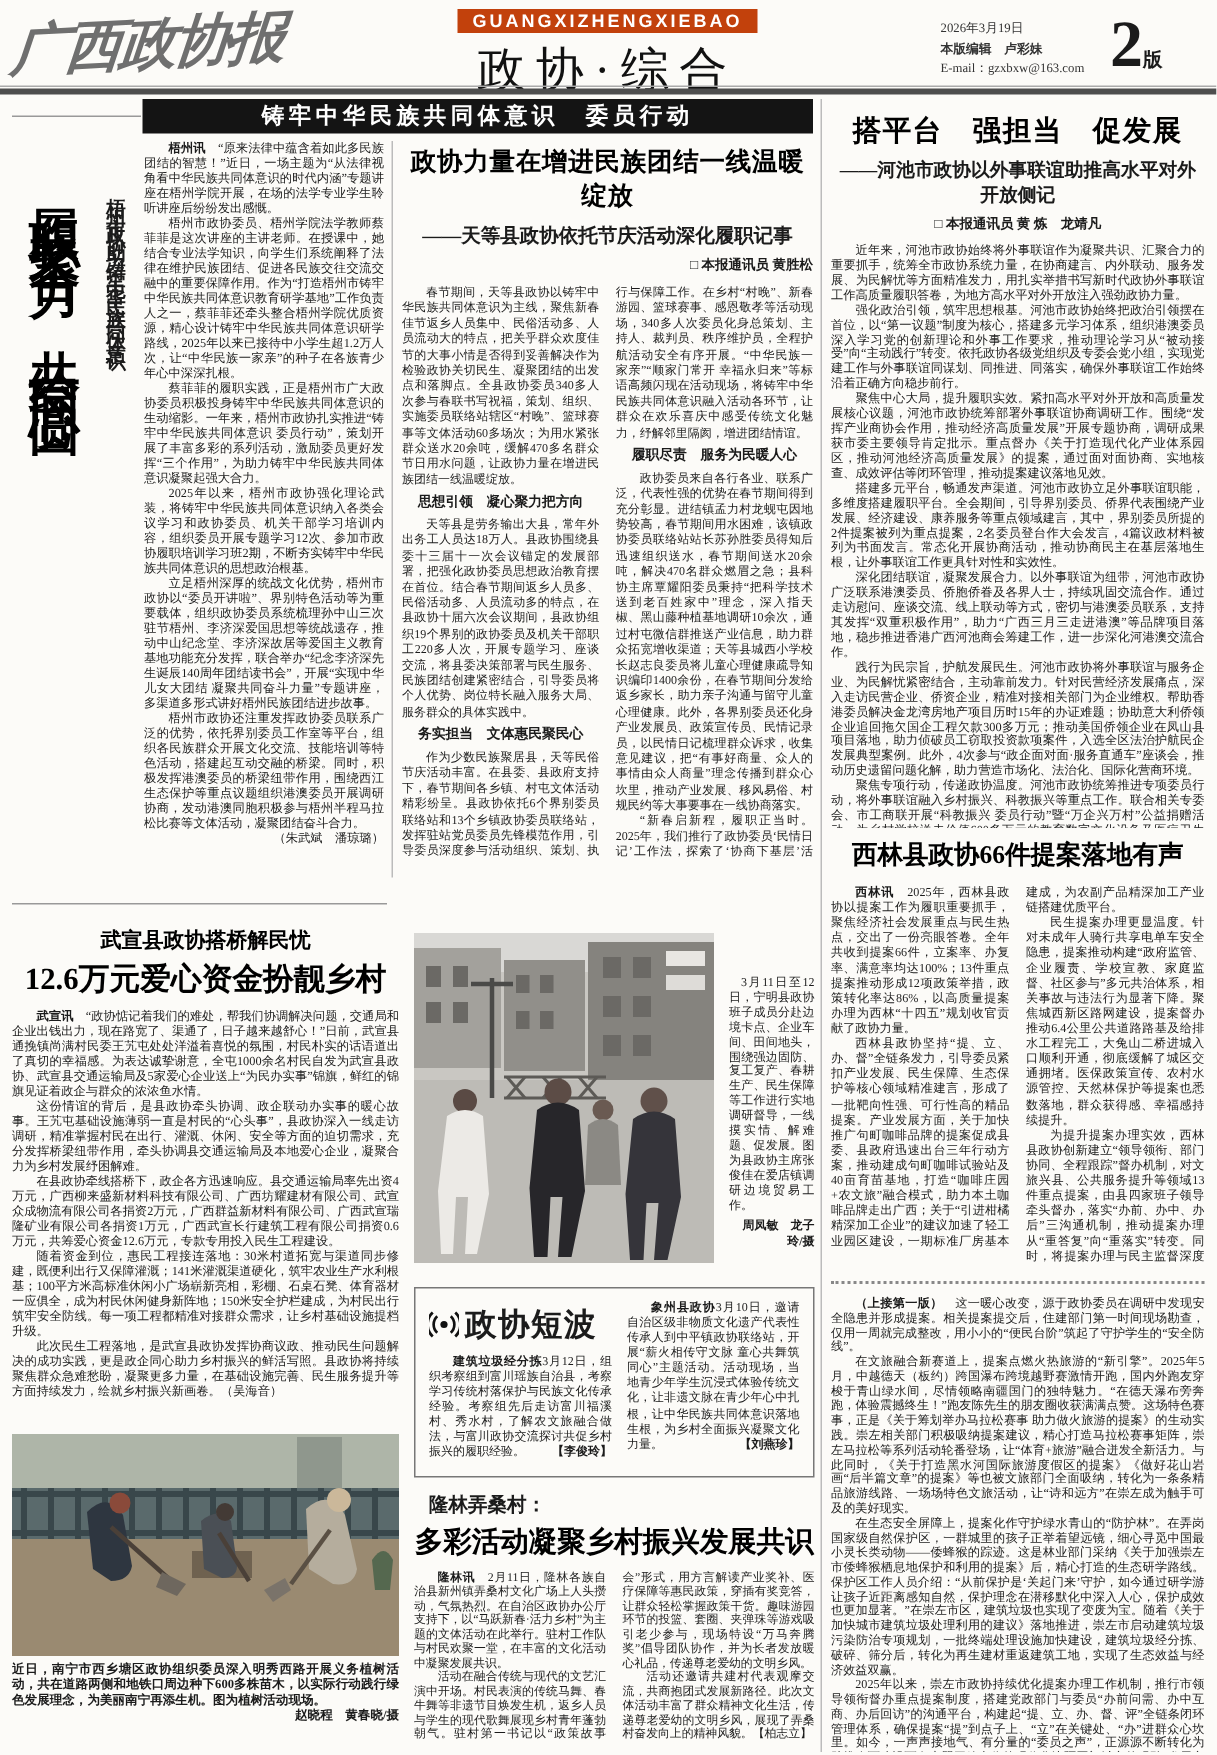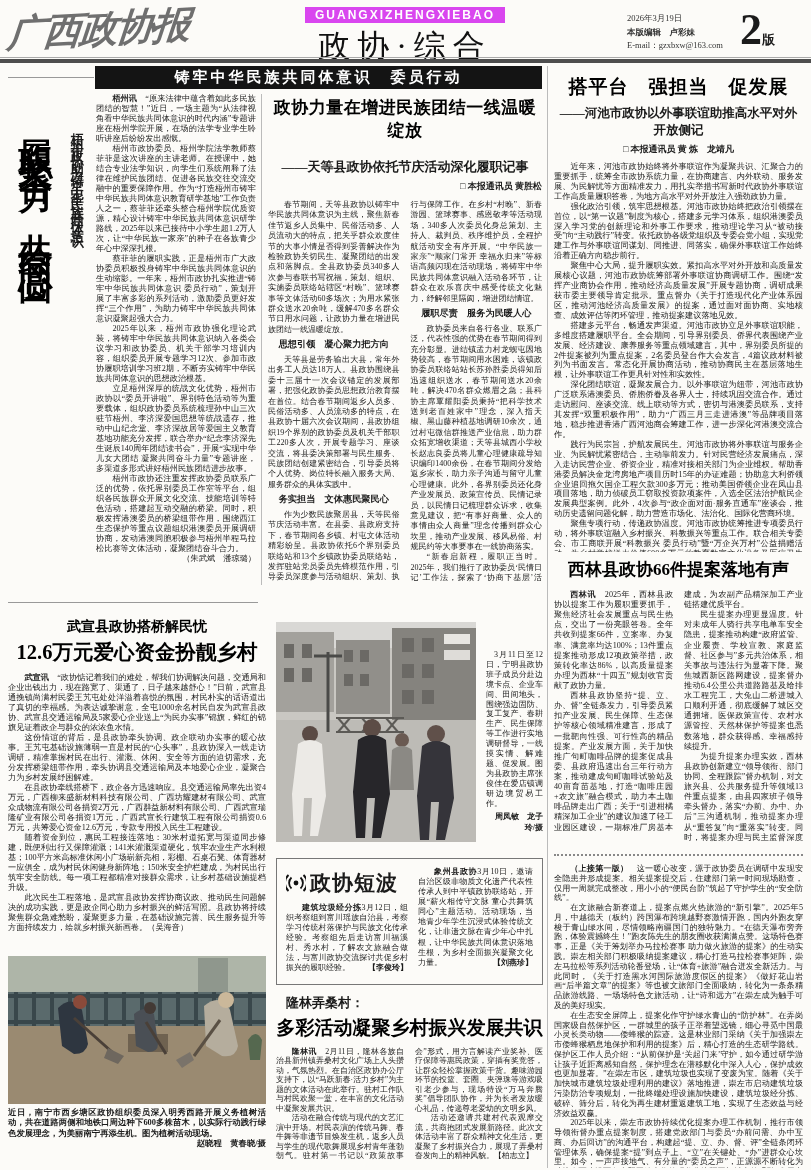--- a/index.html
+++ b/index.html
@@ -4,21 +4,21 @@
 <style>
   html,body{margin:0;padding:0;}
   body{width:811px;height:1170px;position:relative;background:#fcfbf8;color:#1b1b1b;
        font-family:"Liberation Serif","DejaVu Serif",serif;overflow:hidden;}
   .abs{position:absolute;}
   .hline{background:#999;height:1px;}
   .vline{background:#bbb;width:1px;}
   
   .logo{font-size:38px;font-weight:bold;font-style:italic;color:#6f6f6f;
         transform:skewX(-8deg) rotate(-3deg);letter-spacing:-2px;white-space:nowrap;}
-  .roman-box{display:inline-block;background:#d946ef;color:#fff;font-family:"Liberation Sans",sans-serif;
+  .roman-box{display:inline-block;background:#c2410c;color:#fff;font-family:"Liberation Sans",sans-serif;
         font-size:12px;letter-spacing:2px;padding:1px 10px;font-weight:bold;}
   .section-title{font-size:32px;font-weight:400;letter-spacing:7px;color:#111;}
   .mast-info{font-size:8.5px;line-height:1.6;color:#333;}
   .pagenum{font-size:44px;font-weight:900;line-height:1;}
   .pagelabel{font-size:13px;font-weight:bold;}
   .rule-thin{background:#aaa;height:1px;}
   .rule-thick{background:#4e4e4e;height:4px;}
   
   .banner{background:#141414;color:#fff;font-family:"DejaVu Sans","Liberation Sans",sans-serif;
         font-size:15px;font-weight:bold;letter-spacing:3px;text-align:center;line-height:23px;}
@@ -82,21 +82,21 @@
     <div class="blk blk-p">2025年以来，梧州市政协强化理论武装，将铸牢中华民族共同体意识纳入各类会议学习和政协委员、机关干部学习培训内容，组织委员开展专题学习12次、参加市政协履职培训学习班2期，不断夯实铸牢中华民族共同体意识的思想政治根基。</div>
     <div class="blk blk-p">立足梧州深厚的统战文化优势，梧州市政协以“委员开讲啦”、界别特色活动等为重要载体，组织政协委员系统梳理孙中山三次驻节梧州、李济深爱国思想等统战遗存，推动中山纪念堂、李济深故居等爱国主义教育基地功能充分发挥，联合举办“纪念李济深先生诞辰140周年团结读书会”，开展“实现中华儿女大团结 凝聚共同奋斗力量”专题讲座，多渠道多形式讲好梧州民族团结进步故事。</div>
     <div class="blk blk-p">梧州市政协还注重发挥政协委员联系广泛的优势，依托界别委员工作室等平台，组织各民族群众开展文化交流、技能培训等特色活动，搭建起互动交融的桥梁。同时，积极发挥港澳委员的桥梁纽带作用，围绕西江生态保护等重点议题组织港澳委员开展调研协商，发动港澳同胞积极参与梧州半程马拉松比赛等文体活动，凝聚团结奋斗合力。</div>
     <div class="blk blk-sign">（朱武斌　潘琼璐）</div>
   </div>
 
 <div class="abs vline" style="left:261px;top:94px;height:491px;"></div>
 
 <div class="abs" style="left:268px;top:96px;width:274px;">
   <div class="h-big sans" style="font-size:17px;letter-spacing:0.5px;">政协力量在增进民族团结一线温暖绽放</div>
-  <div class="h-sub" style="font-size:13px;margin-top:16px;">——天等县政协依托节庆活动深化履职记事</div>
+  <div class="h-sub" style="font-size:13px;margin-top:6px;">——天等县政协依托节庆活动深化履职记事</div>
   <div class="byline" style="margin-top:4px;text-align:right;">□ 本报通讯员 黄胜松</div>
   <div class="body-txt cols2" style="margin-top:7px;font-size:8px;line-height:1.3;height:392px;">
       <div class="blk blk-p">春节期间，天等县政协以铸牢中华民族共同体意识为主线，聚焦新春佳节返乡人员集中、民俗活动多、人员流动大的特点，把关乎群众欢度佳节的大事小情是否得到妥善解决作为检验政协关切民生、凝聚团结的出发点和落脚点。全县政协委员340多人次参与春联书写祝福，策划、组织、实施委员联络站辖区“村晚”、篮球赛事等文体活动60多场次；为用水紧张群众送水20余吨，缓解470多名群众节日用水问题，让政协力量在增进民族团结一线温暖绽放。</div>
       <div class="blk blk-sub">思想引领　凝心聚力把方向</div>
       <div class="blk blk-p">天等县是劳务输出大县，常年外出务工人员达18万人。县政协围绕县委十三届十一次会议锚定的发展部署，把强化政协委员思想政治教育摆在首位。结合春节期间返乡人员多、民俗活动多、人员流动多的特点，在县政协十届六次会议期间，县政协组织19个界别的政协委员及机关干部职工220多人次，开展专题学习、座谈交流，将县委决策部署与民生服务、民族团结创建紧密结合，引导委员将个人优势、岗位特长融入服务大局、服务群众的具体实践中。</div>
       <div class="blk blk-sub">务实担当　文体惠民聚民心</div>
       <div class="blk blk-p">作为少数民族聚居县，天等民俗节庆活动丰富。在县委、县政府支持下，春节期间各乡镇、村屯文体活动精彩纷呈。县政协依托6个界别委员联络站和13个乡镇政协委员联络站，发挥驻站党员委员先锋模范作用，引导委员深度参与活动组织、策划、执行与保障工作。在乡村“村晚”、新春游园、篮球赛事、感恩敬孝等活动现场，340多人次委员化身总策划、主持人、裁判员、秩序维护员，全程护航活动安全有序开展。“中华民族一家亲”“顺家门常开 幸福永归来”等标语高频闪现在活动现场，将铸牢中华民族共同体意识融入活动各环节，让群众在欢乐喜庆中感受传统文化魅力，纾解邻里隔阂，增进团结情谊。</div>
       <div class="blk blk-sub">履职尽责　服务为民暖人心</div>
       <div class="blk blk-p">政协委员来自各行各业、联系广泛，代表性强的优势在春节期间得到充分彰显。进结镇孟力村龙蚬屯因地势较高，春节期间用水困难，该镇政协委员联络站站长苏孙胜委员得知后迅速组织送水，春节期间送水20余吨，解决470名群众燃眉之急；县科协主席覃耀阳委员秉持“把科学技术送到老百姓家中”理念，深入指天椒、黑山藤种植基地调研10余次，通过村屯微信群推送产业信息，助力群众拓宽增收渠道；天等县城西小学校长赵志良委员将儿童心理健康疏导知识编印1400余份，在春节期间分发给返乡家长，助力亲子沟通与留守儿童心理健康。此外，各界别委员还化身产业发展员、政策宣传员、民情记录员，以民情日记梳理群众诉求，收集意见建议，把“有事好商量、众人的事情由众人商量”理念传播到群众心坎里，推动产业发展、移风易俗、村规民约等大事要事在一线协商落实。</div>
       <div class="blk blk-p">“新春启新程，履职正当时。2025年，我们推行了政协委员‘民情日记’工作法，探索了‘协商下基层’活动，效果显著，得到了各界别群众的高度认可。2026年，我们将持续以思想引领为魂、以务实担当为要、以履职尽责为本，以更实举措、更优作风服务现代化山区强县建设。”天等县政协主席方向阳说。</div>
@@ -232,21 +232,21 @@
     <p class="brief" style="margin:0;font-size:8px;line-height:1.26;"><span class="lead">象州县政协</span><span>3月10日，邀请自治区级非物质文化遗产代表性传承人到中平镇政协联络站，开展“薪火相传守文脉 童心共舞筑同心”主题活动。活动现场，当地青少年学生沉浸式体验传统文化，让非遗文脉在青少年心中扎根，让中华民族共同体意识落地生根，为乡村全面振兴凝聚文化力量。</span><span class="bsign">【刘燕珍】</span></p>
   </div>
 </div>
 
 <div class="abs" style="left:276px;top:994px;width:267px;">
   <div style="font-size:13px;font-weight:900;text-indent:10px;">隆林弄桑村：</div>
   <div class="h-big sans" style="font-size:19px;margin-top:3px;">多彩活动凝聚乡村振兴发展共识</div>
   <div class="body-txt cols2" style="margin-top:6px;font-size:7.9px;line-height:1.2;height:128px;">
       <div class="blk blk-p"><span class="lead">隆林讯　</span>2月11日，隆林各族自治县新州镇弄桑村文化广场上人头攒动，气氛热烈。在自治区政协办公厅支持下，以“马跃新春·活力乡村”为主题的文体活动在此举行。驻村工作队与村民欢聚一堂，在丰富的文化活动中凝聚发展共识。</div>
       <div class="blk blk-p">活动在融合传统与现代的文艺汇演中开场。村民表演的传统马舞、春牛舞等非遗节目焕发生机，返乡人员与学生的现代歌舞展现乡村青年蓬勃朝气。驻村第一书记以“政策故事会”形式，用方言解读产业奖补、医疗保障等惠民政策，穿插有奖竞答，让群众轻松掌握政策干货。趣味游园环节的投篮、套圈、夹弹珠等游戏吸引老少参与，现场特设“万马奔腾奖”倡导团队协作，并为长者发放暖心礼品，传递尊老爱幼的文明乡风。</div>
-      <div class="blk blk-p">活动还邀请共建村代表观摩交流，共商抱团式发展新路径。此次文体活动丰富了群众精神文化生活，更凝聚了乡村振兴合力，展现了弄桑村奋发向上的精神风貌。【柏志立】</div>
+      <div class="blk blk-p">活动还邀请共建村代表观摩交流，共商抱团式发展新路径。此次文体活动丰富了群众精神文化生活，传递尊老爱幼的文明乡风，展现了弄桑村奋发向上的精神风貌。【柏志立】</div>
     </div>
 </div>
 
 <div class="abs vline" style="left:547px;top:66px;height:1102px;"></div>
 
 <div class="abs" style="left:554px;top:74px;width:249px;">
   <div class="h-big" style="font-size:19px;letter-spacing:1px;">搭平台　强担当　促发展</div>
   <div class="h-sub" style="font-size:12.5px;margin-top:5px;">——河池市政协以外事联谊助推高水平对外开放侧记</div>
   <div class="byline" style="margin-top:4px;">□ 本报通讯员 黄 炼　龙靖凡</div>
   <div class="body-txt" style="margin-top:6px;font-size:8.2px;line-height:1.21;height:390px;">

